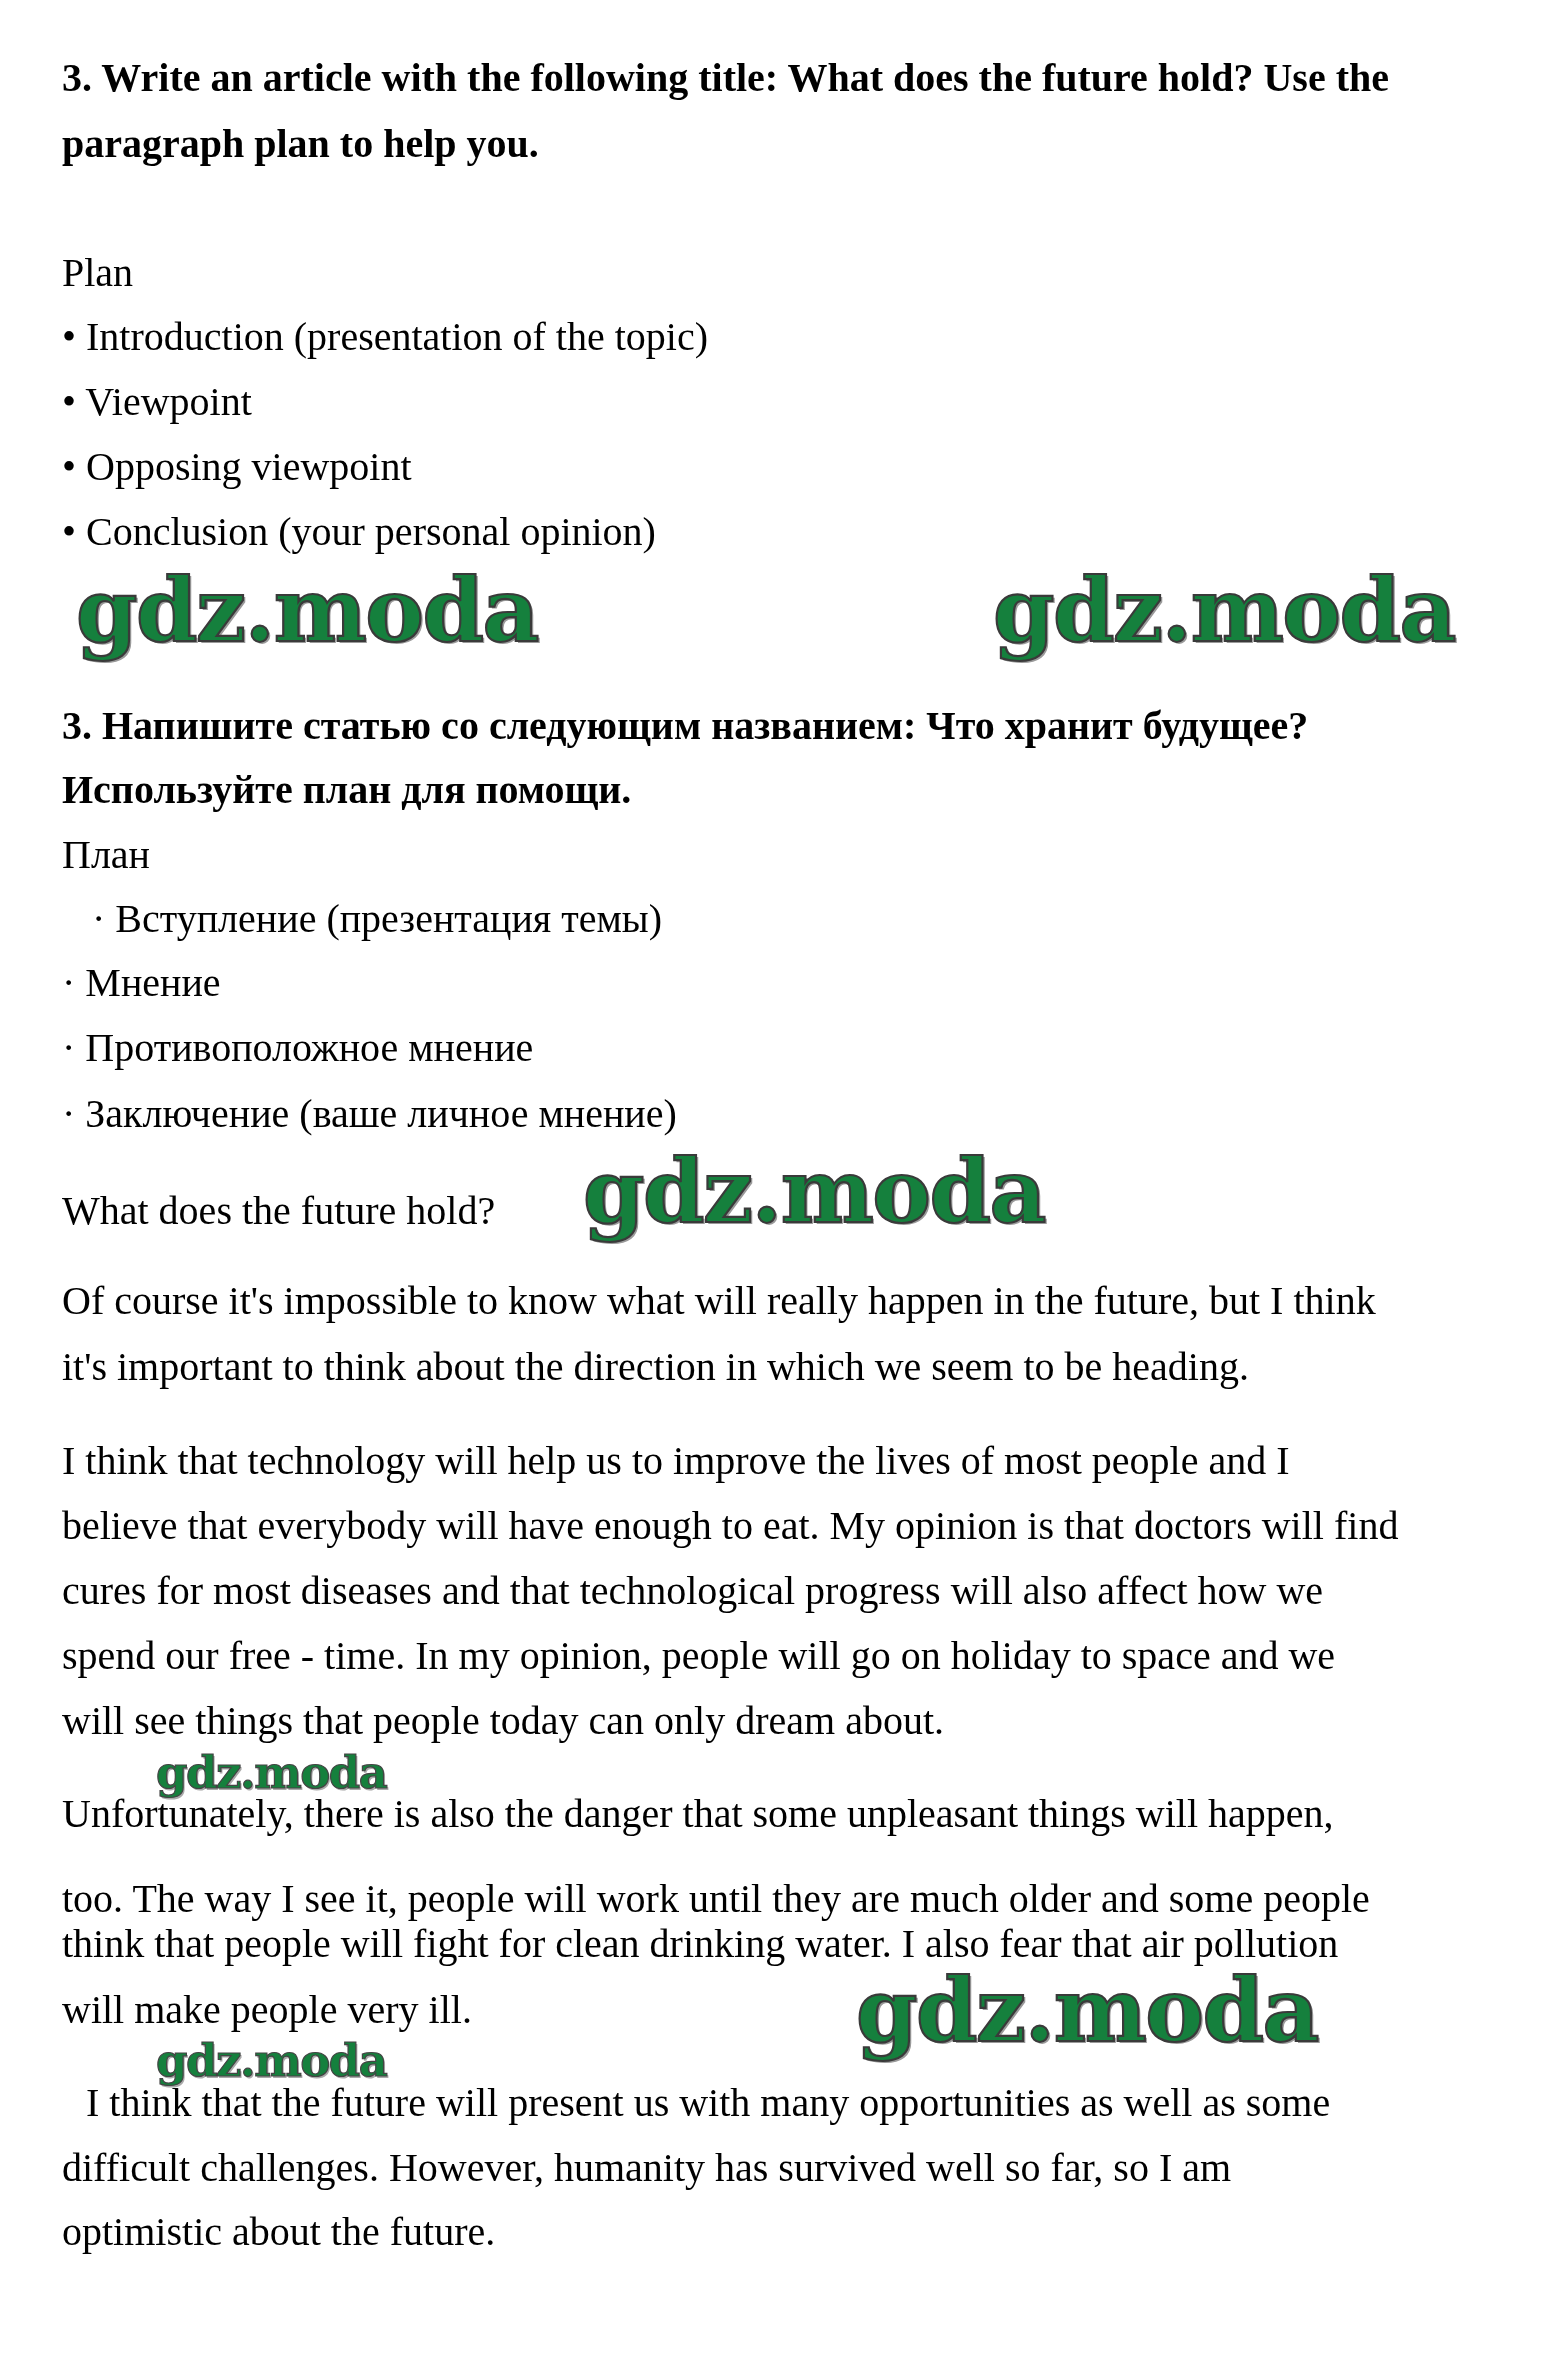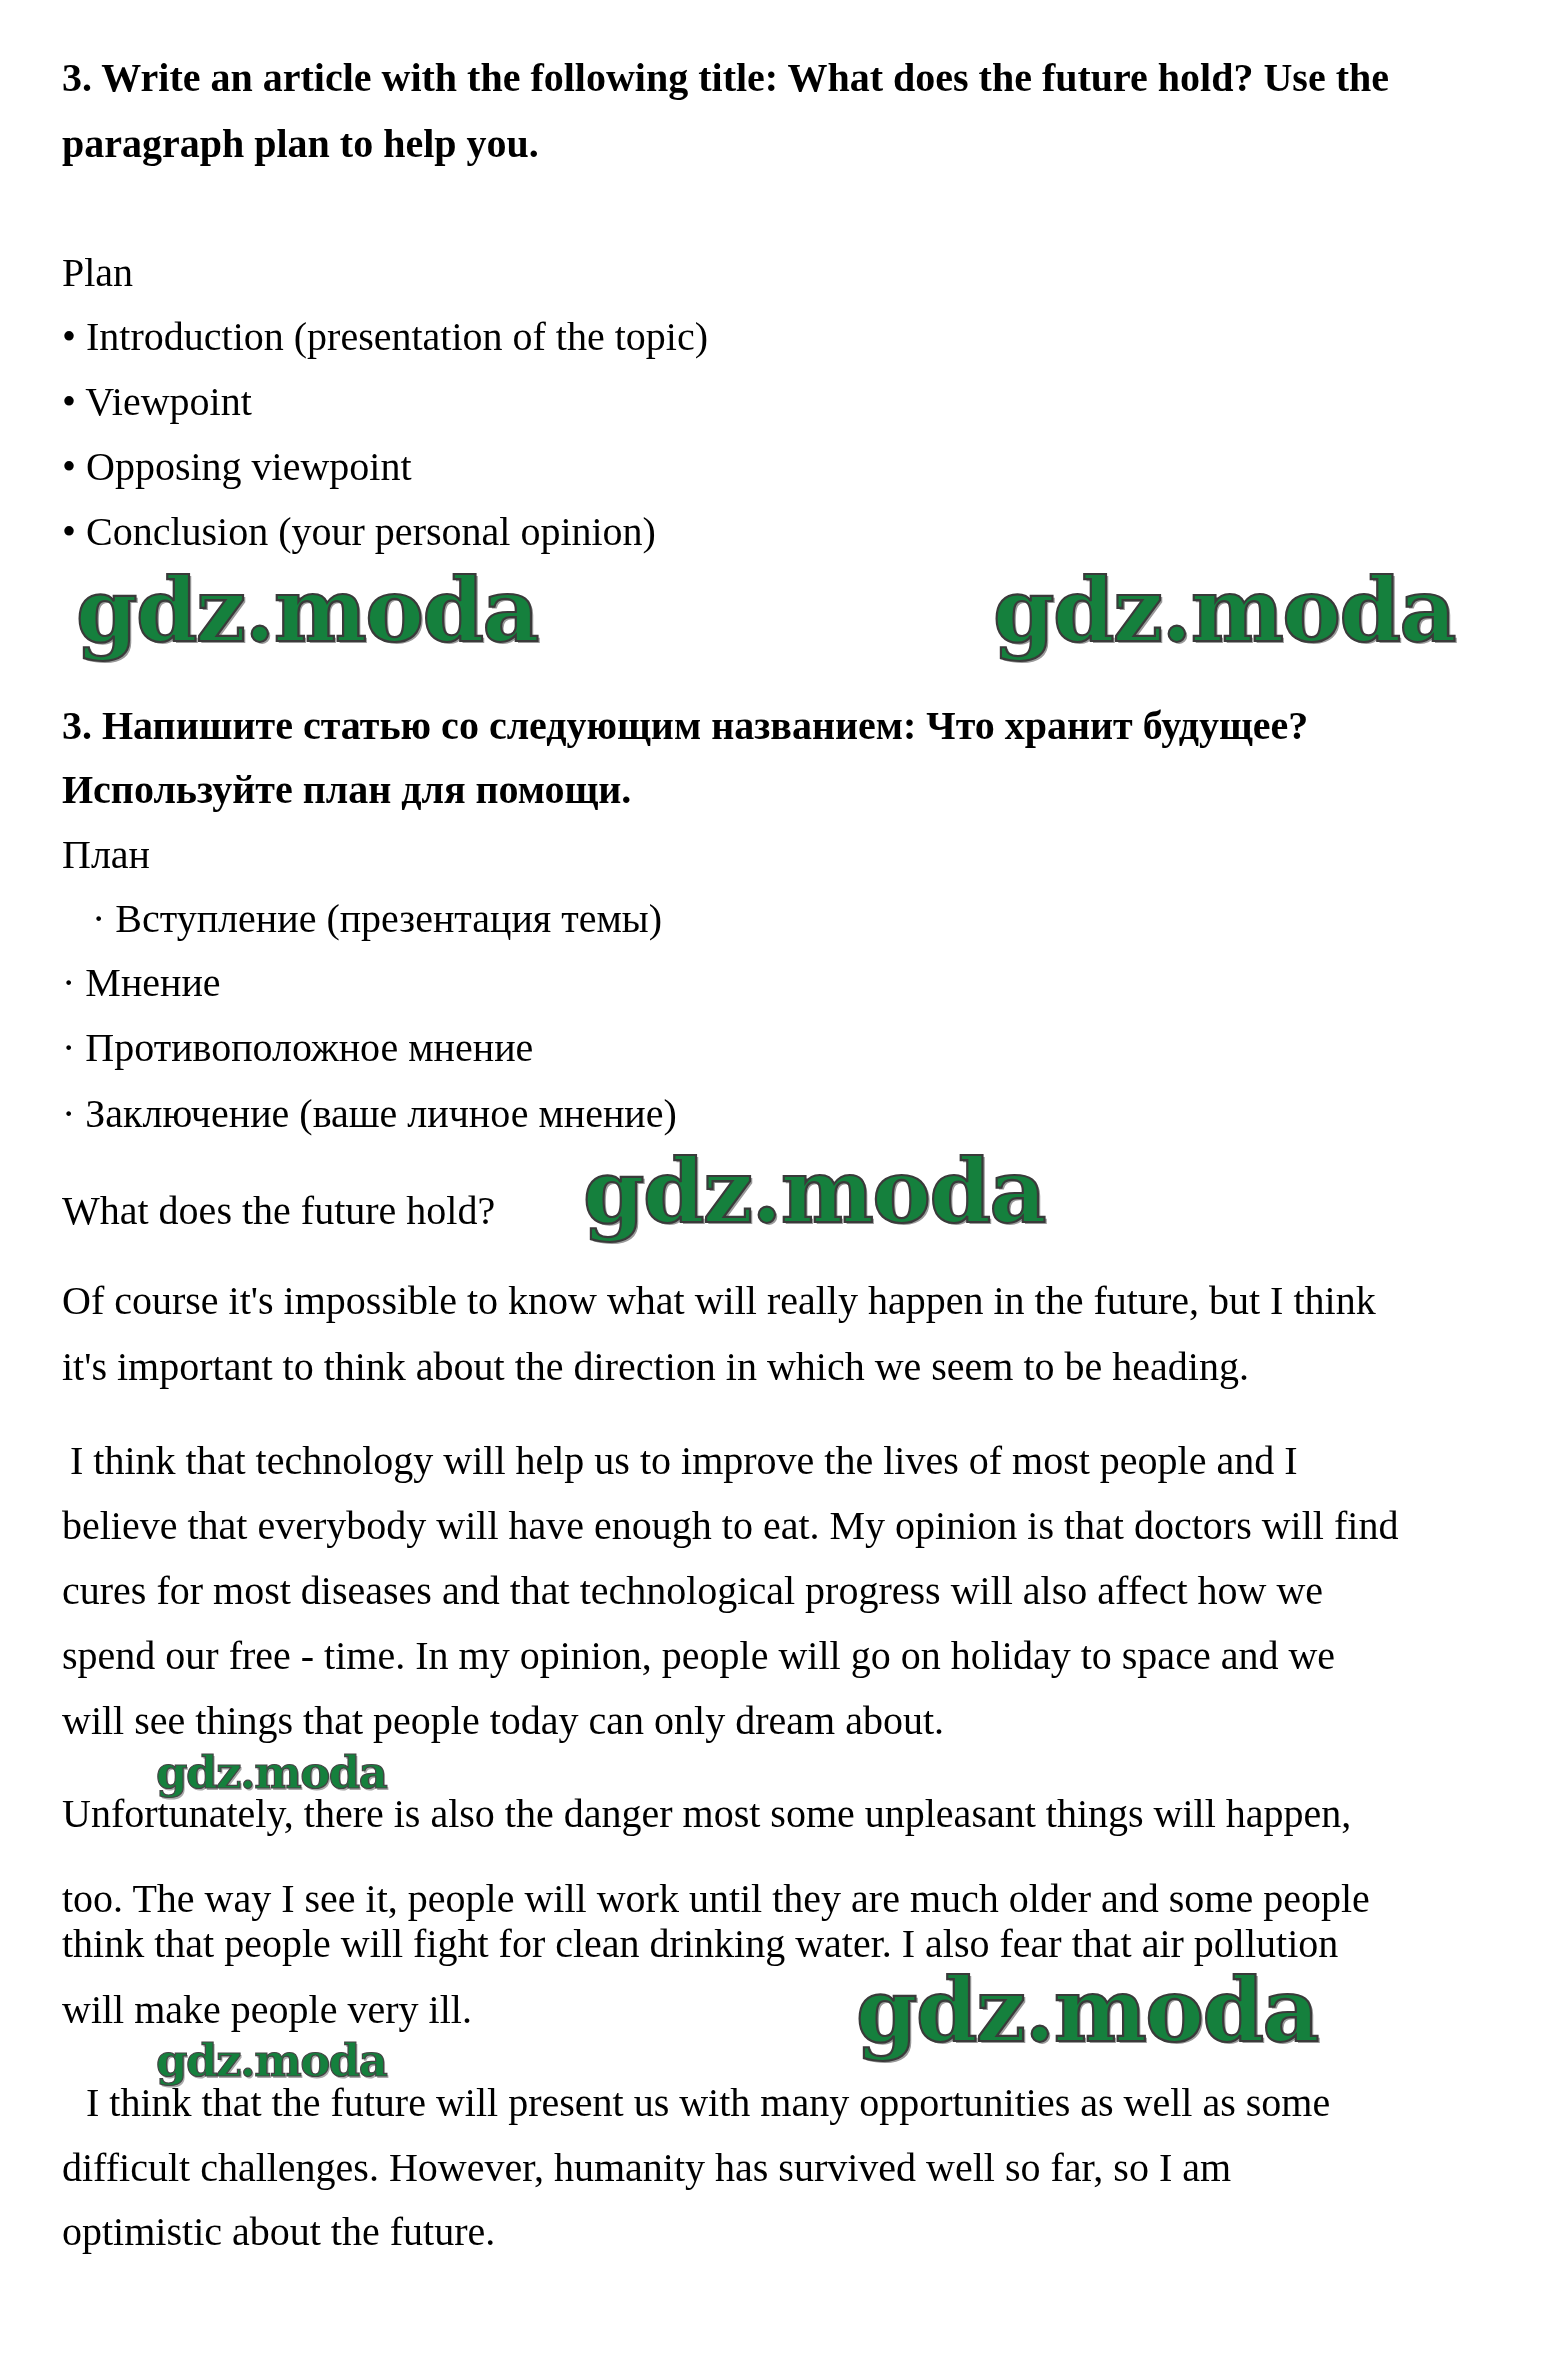--- a/index.html
+++ b/index.html
@@ -37,31 +37,31 @@
 
 <div class="line" style="top:1191px;">What does the future hold?</div>
 <div class="wm big" style="left:583px; top:1147px;">gdz.moda</div>
 
 <div>
   <div class="line" style="top:1281px;">Of course it's impossible to know what will really happen in the future, but I think</div>
   <div class="line" style="top:1347px;">it's important to think about the direction in which we seem to be heading.</div>
 </div>
 
 <div>
-  <div class="line" style="top:1441px;margin-left:8px;">I think that technology will help us to improve the lives of most people and I</div>
+  <div class="line" style="top:1441px;">I think that technology will help us to improve the lives of most people and I</div>
   <div class="line" style="top:1506px;">believe that everybody will have enough to eat. My opinion is that doctors will find</div>
   <div class="line" style="top:1571px;">cures for most diseases and that technological progress will also affect how we</div>
   <div class="line" style="top:1636px;">spend our free - time. In my opinion, people will go on holiday to space and we</div>
   <div class="line" style="top:1701px;">will see things that people today can only dream about.</div>
 </div>
 
 <div class="wm small" style="left:156px; top:1750px;">gdz.moda</div>
 
 <div>
-  <div class="line" style="top:1794px;">Unfortunately, there is also the danger most some unpleasant things will happen,</div>
+  <div class="line" style="top:1794px;">Unfortunately, there is also the danger that some unpleasant things will happen,</div>
   <div class="line" style="top:1859px;margin-top:20px;">too. The way I see it, people will work until they are much older and some people</div>
   <div class="line" style="top:1924px;">think that people will fight for clean drinking water. I also fear that air pollution</div>
   <div class="line" style="top:1990px;">will make people very ill.</div>
 </div>
 
 <div class="wm big" style="left:856px; top:1966px;">gdz.moda</div>
 <div class="wm small" style="left:156px; top:2038px;">gdz.moda</div>
 
 <div>
   <div class="line" style="top:2083px;margin-left:24px;">I think that the future will present us with many opportunities as well as some</div>

